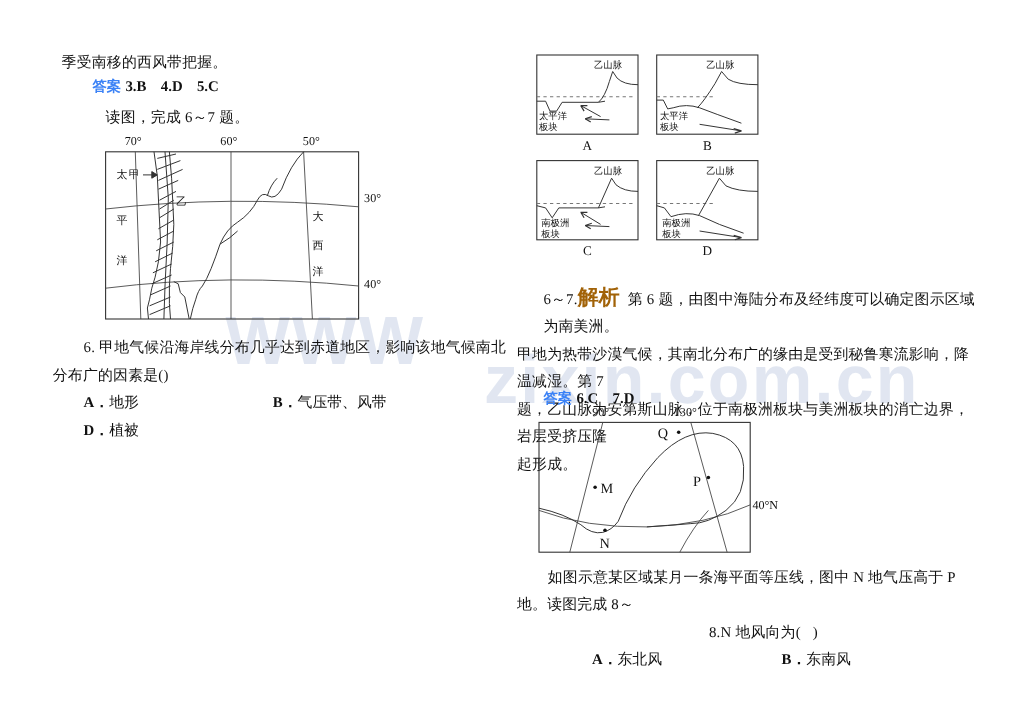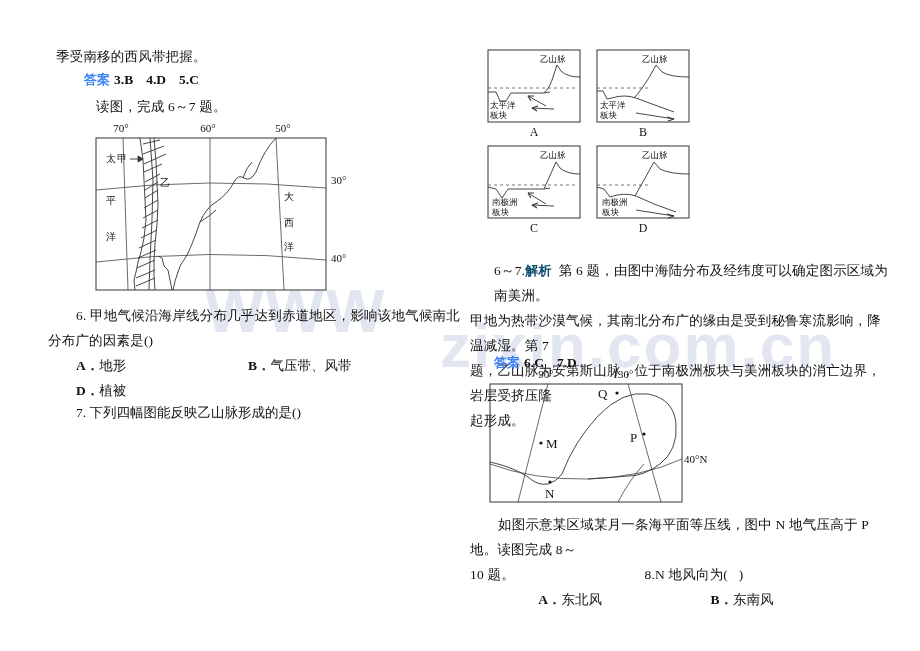--- a/index.html
+++ b/index.html
@@ -53,24 +53,24 @@
   .indent { text-indent: 28px; }
   .indent2 { text-indent: 14px; }
 
   .tag-answer {
     color: #3b82f6;
     font-weight: bold;
     font-family: "DejaVu Sans", sans-serif;
     font-size: 13px;
   }
   .tag-analysis {
-    color: #0c4a6e;
+    color: #a16207;
     font-weight: bold;
     font-family: "DejaVu Sans", sans-serif;
-    font-size: 13px;
+    font-size: 19px;
   }
   .ans-items {
     font-family: "Liberation Serif", serif;
     font-weight: bold;
     font-size: 13.5px;
     text-align: right;
   }
   .ans-items span { margin-right: 13px; }
 
   .opt-row {
@@ -206,23 +206,20 @@
     <div class="para indent"><span>6.</span> <span>甲地气候沿海岸线分布几乎达到赤道地区，影响该地气候南北分布广的因素是(</span><span>)</span></div>
     <div class="opt-row">
       <div class="opt"><b>A．</b><span>地形</span></div>
       <div class="opt"><b>B．</b><span>气压带、风带</span></div>
     </div>
     <div class="opt-row">
       <div class="opt"><b>D．</b><span>植被</span></div>
     </div>
   </div>
 
-  <div class="qline indent" style="position:absolute; left:0px; top:400px; width:420px;">
-    <span>7.</span> <span>下列四幅图能反映乙山脉形成的是(</span><span>)</span>
-  </div>
 
 </div>
 
 <div class="col" id="col-right">
 
   <div class="fig" style="position:absolute; left:14px; top:46px;">
     <svg width="210" height="200" viewBox="0 0 210 200">
 
       <g>
         <rect class="bx" x="4" y="4" width="92" height="72"></rect>
@@ -328,21 +325,20 @@
       <circle cx="166" cy="70" r="1.6" fill="#111"></circle>
       <text class="ptlab" x="152" y="78">P</text>
 
       <circle cx="139" cy="29" r="1.6" fill="#111"></circle>
       <text class="ptlab" x="120" y="34">Q</text>
     </svg>
   </div>
 
   <div style="position:absolute; left:0px; top:512px; width:420px;">
     <div class="para indent">如图示意某区域某月一条海平面等压线，图中 N 地气压高于 P 地。读图完成 8～</div>
-    <div class="para">10 题。</div>
   </div>
 
   <div style="position:absolute; left:0px; top:562px; width:420px;text-align:center;">
     <div class="para indent2" style="padding-left:14px;"><span>8.</span><span>N 地风向为(</span>&nbsp;&nbsp;&nbsp;<span>)</span></div>
     <div class="opt-row" style="padding-left:14px;">
       <div class="opt"><b>A．</b><span>东北风</span></div>
       <div class="opt"><b>B．</b><span>东南风</span></div>
     </div>
   </div>
 

